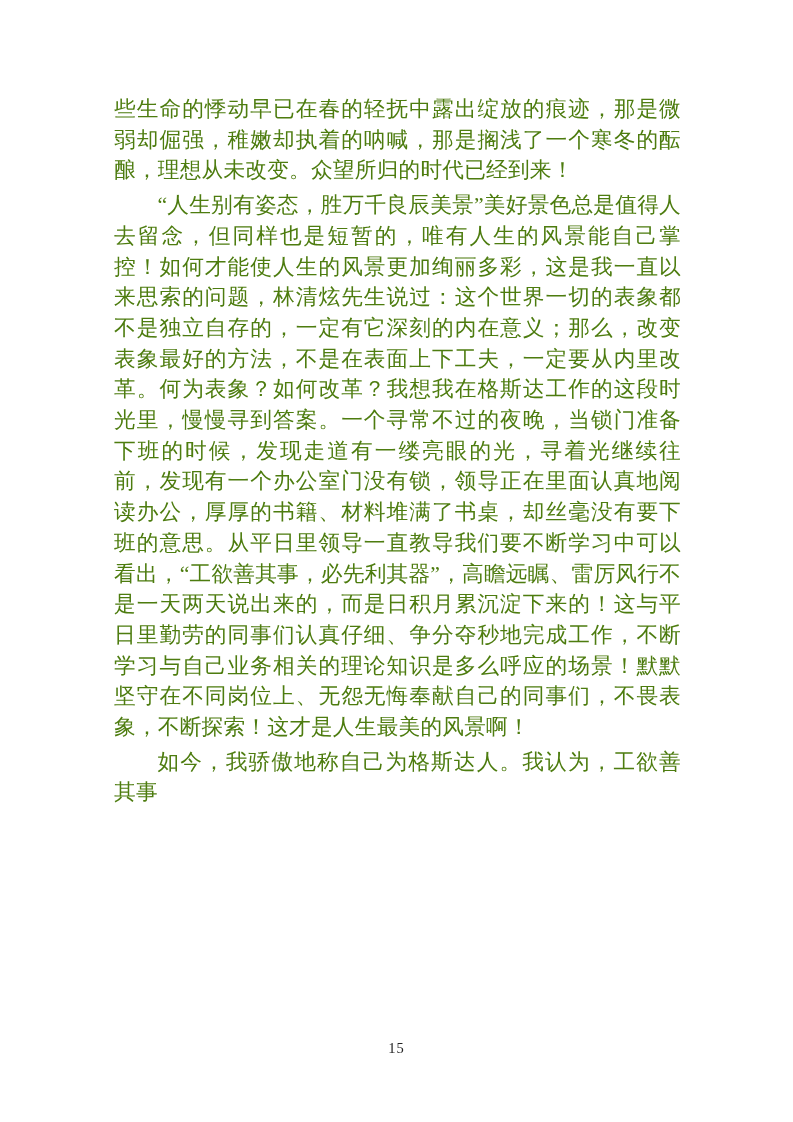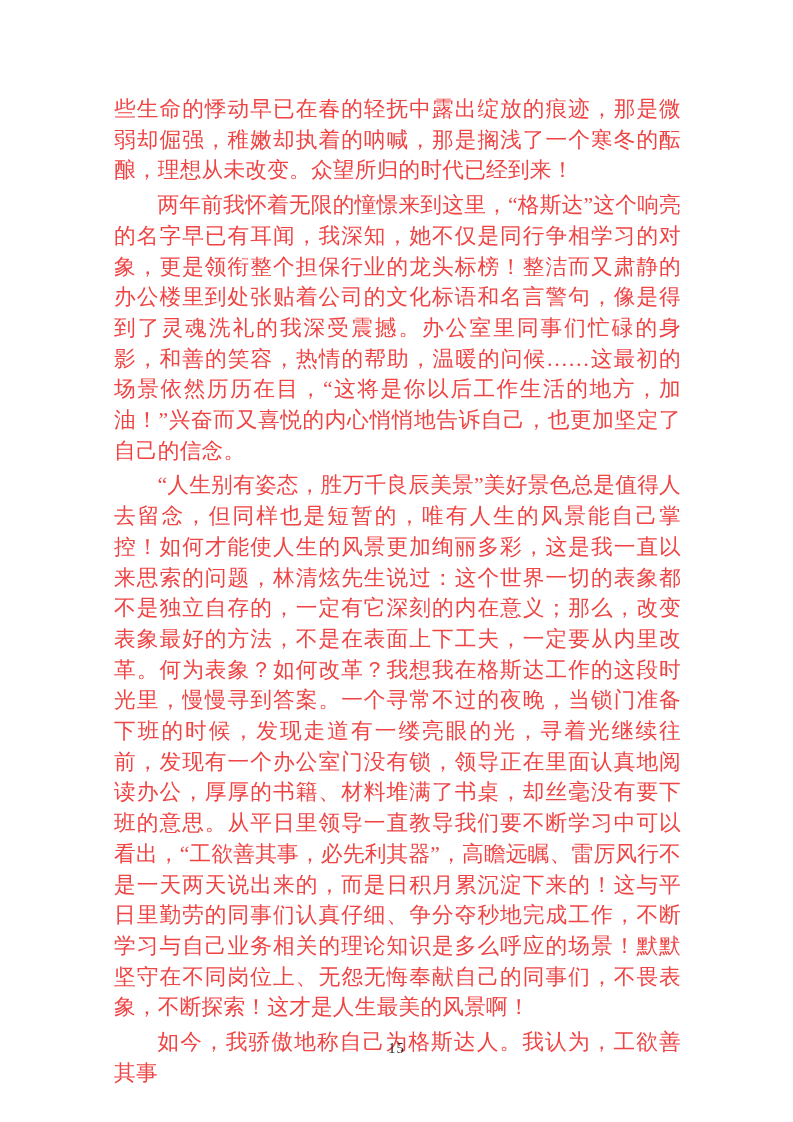--- a/index.html
+++ b/index.html
@@ -21,21 +21,21 @@
     width: 793px;
     height: 1122px;
     background: #ffffff;
     box-sizing: border-box;
   }
   .body-text {
     position: absolute;
     top: 94px;
     left: 114px;
     width: 567px;
-    color: #ef4444;
+    color: #4d7c0f;
   }
   .body-text p {
     margin: 0 0 4px 0;
     font-size: 21.7px;
     line-height: 30.7px;
     text-align: justify;
     text-justify: inter-ideograph;
     letter-spacing: 0.2px;
     word-break: break-all;
     overflow-wrap: anywhere;
@@ -54,18 +54,17 @@
     letter-spacing: 1px;
     font-family: Liberation Serif, serif;
   }
 </style>
 </head>
 <body>
 
 <div class="page">
   <div class="body-text">
     <p>些生命的悸动早已在春的轻抚中露出绽放的痕迹，那是微弱却倔强，稚嫩却执着的呐喊，那是搁浅了一个寒冬的酝酿，理想从未改变。众望所归的时代已经到来！</p>
-    <p class="indent">两年前我怀着无限的憧憬来到这里，“格斯达”这个响亮的名字早已有耳闻，我深知，她不仅是同行争相学习的对象，更是领衔整个担保行业的龙头标榜！整洁而又肃静的办公楼里到处张贴着公司的文化标语和名言警句，像是得到了灵魂洗礼的我深受震撼。办公室里同事们忙碌的身影，和善的笑容，热情的帮助，温暖的问候……这最初的场景依然历历在目，“这将是你以后工作生活的地方，加油！”兴奋而又喜悦的内心悄悄地告诉自己，也更加坚定了自己的信念。</p>
     <p class="indent">“人生别有姿态，胜万千良辰美景”美好景色总是值得人去留念，但同样也是短暂的，唯有人生的风景能自己掌控！如何才能使人生的风景更加绚丽多彩，这是我一直以来思索的问题，林清炫先生说过：这个世界一切的表象都不是独立自存的，一定有它深刻的内在意义；那么，改变表象最好的方法，不是在表面上下工夫，一定要从内里改革。何为表象？如何改革？我想我在格斯达工作的这段时光里，慢慢寻到答案。一个寻常不过的夜晚，当锁门准备下班的时候，发现走道有一缕亮眼的光，寻着光继续往前，发现有一个办公室门没有锁，领导正在里面认真地阅读办公，厚厚的书籍、材料堆满了书桌，却丝毫没有要下班的意思。从平日里领导一直教导我们要不断学习中可以看出，“工欲善其事，必先利其器”，高瞻远瞩、雷厉风行不是一天两天说出来的，而是日积月累沉淀下来的！这与平日里勤劳的同事们认真仔细、争分夺秒地完成工作，不断学习与自己业务相关的理论知识是多么呼应的场景！默默坚守在不同岗位上、无怨无悔奉献自己的同事们，不畏表象，不断探索！这才是人生最美的风景啊！</p>
     <p class="indent">如今，我骄傲地称自己为格斯达人。我认为，工欲善其事</p>
   </div>
   <div class="page-number">15</div>
 </div>
 
 </body></html>

